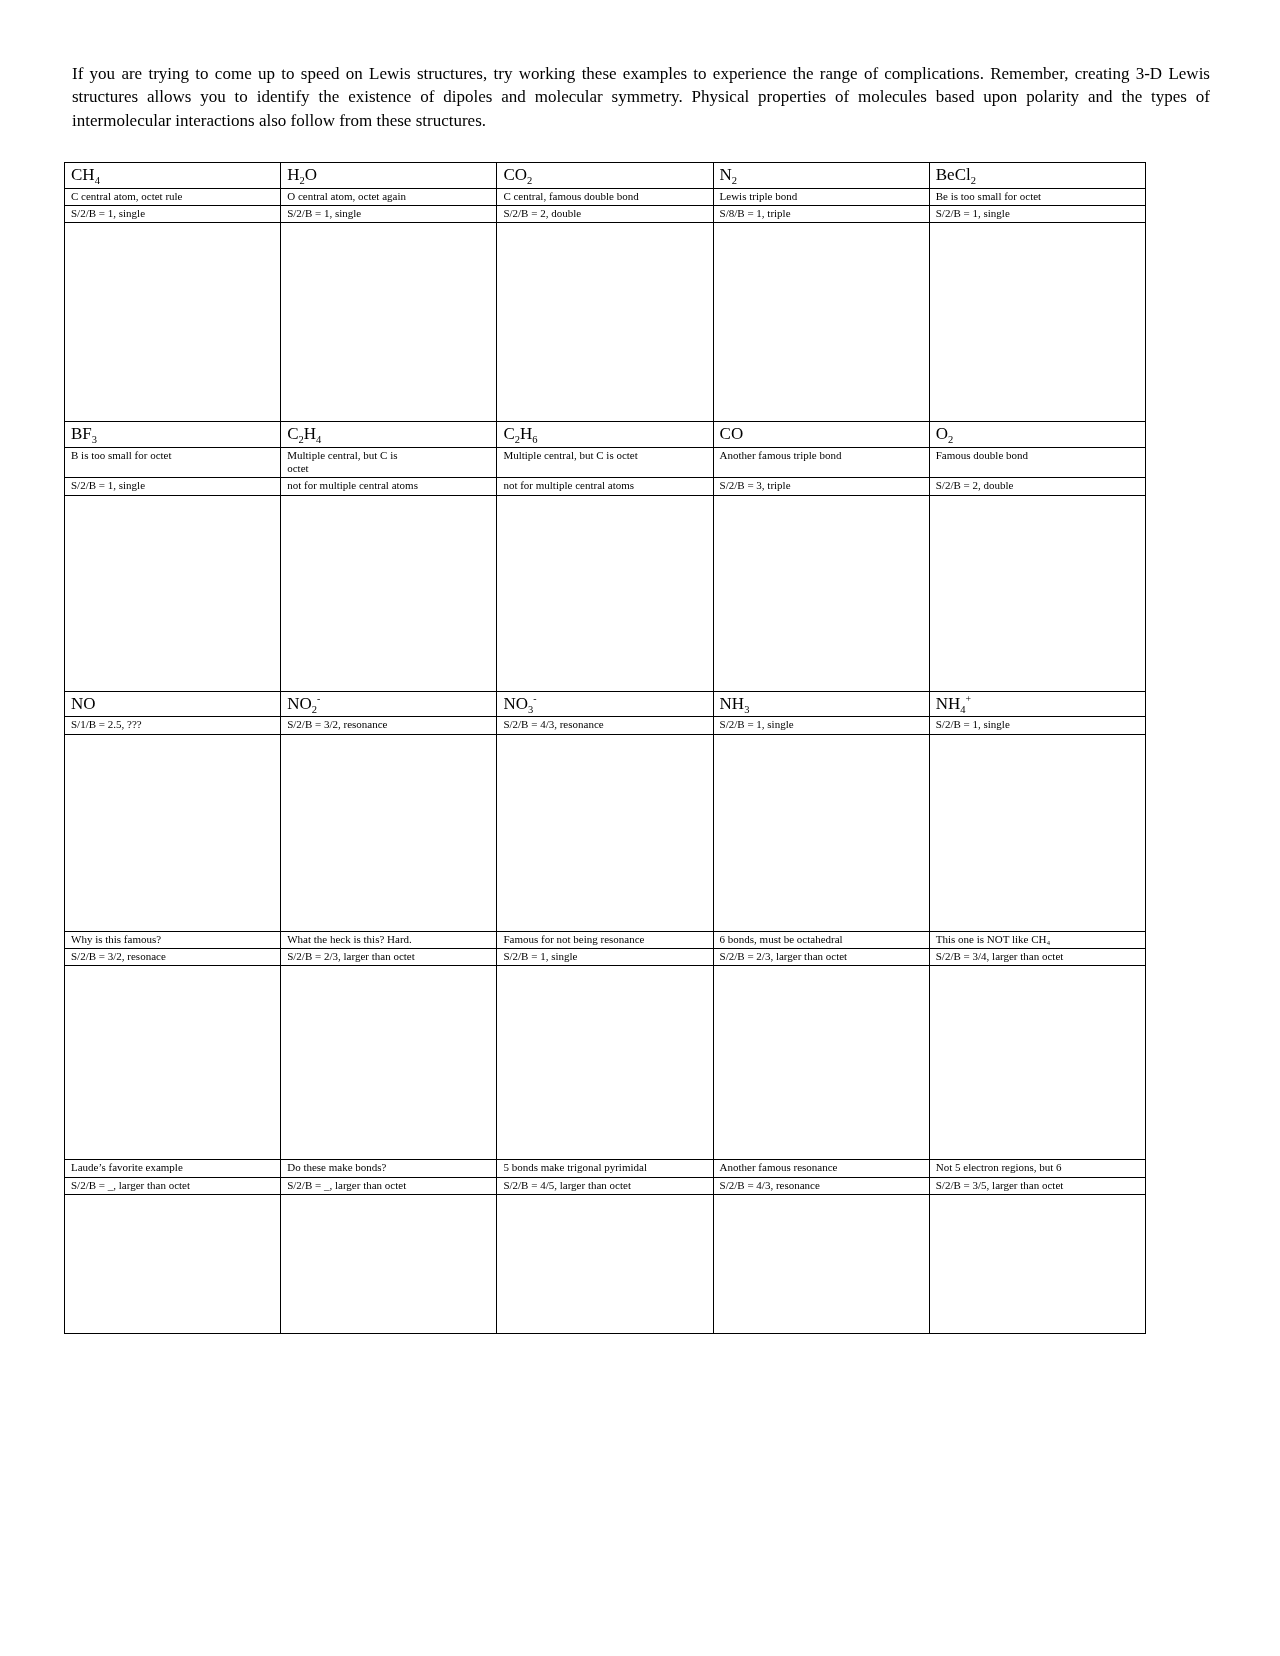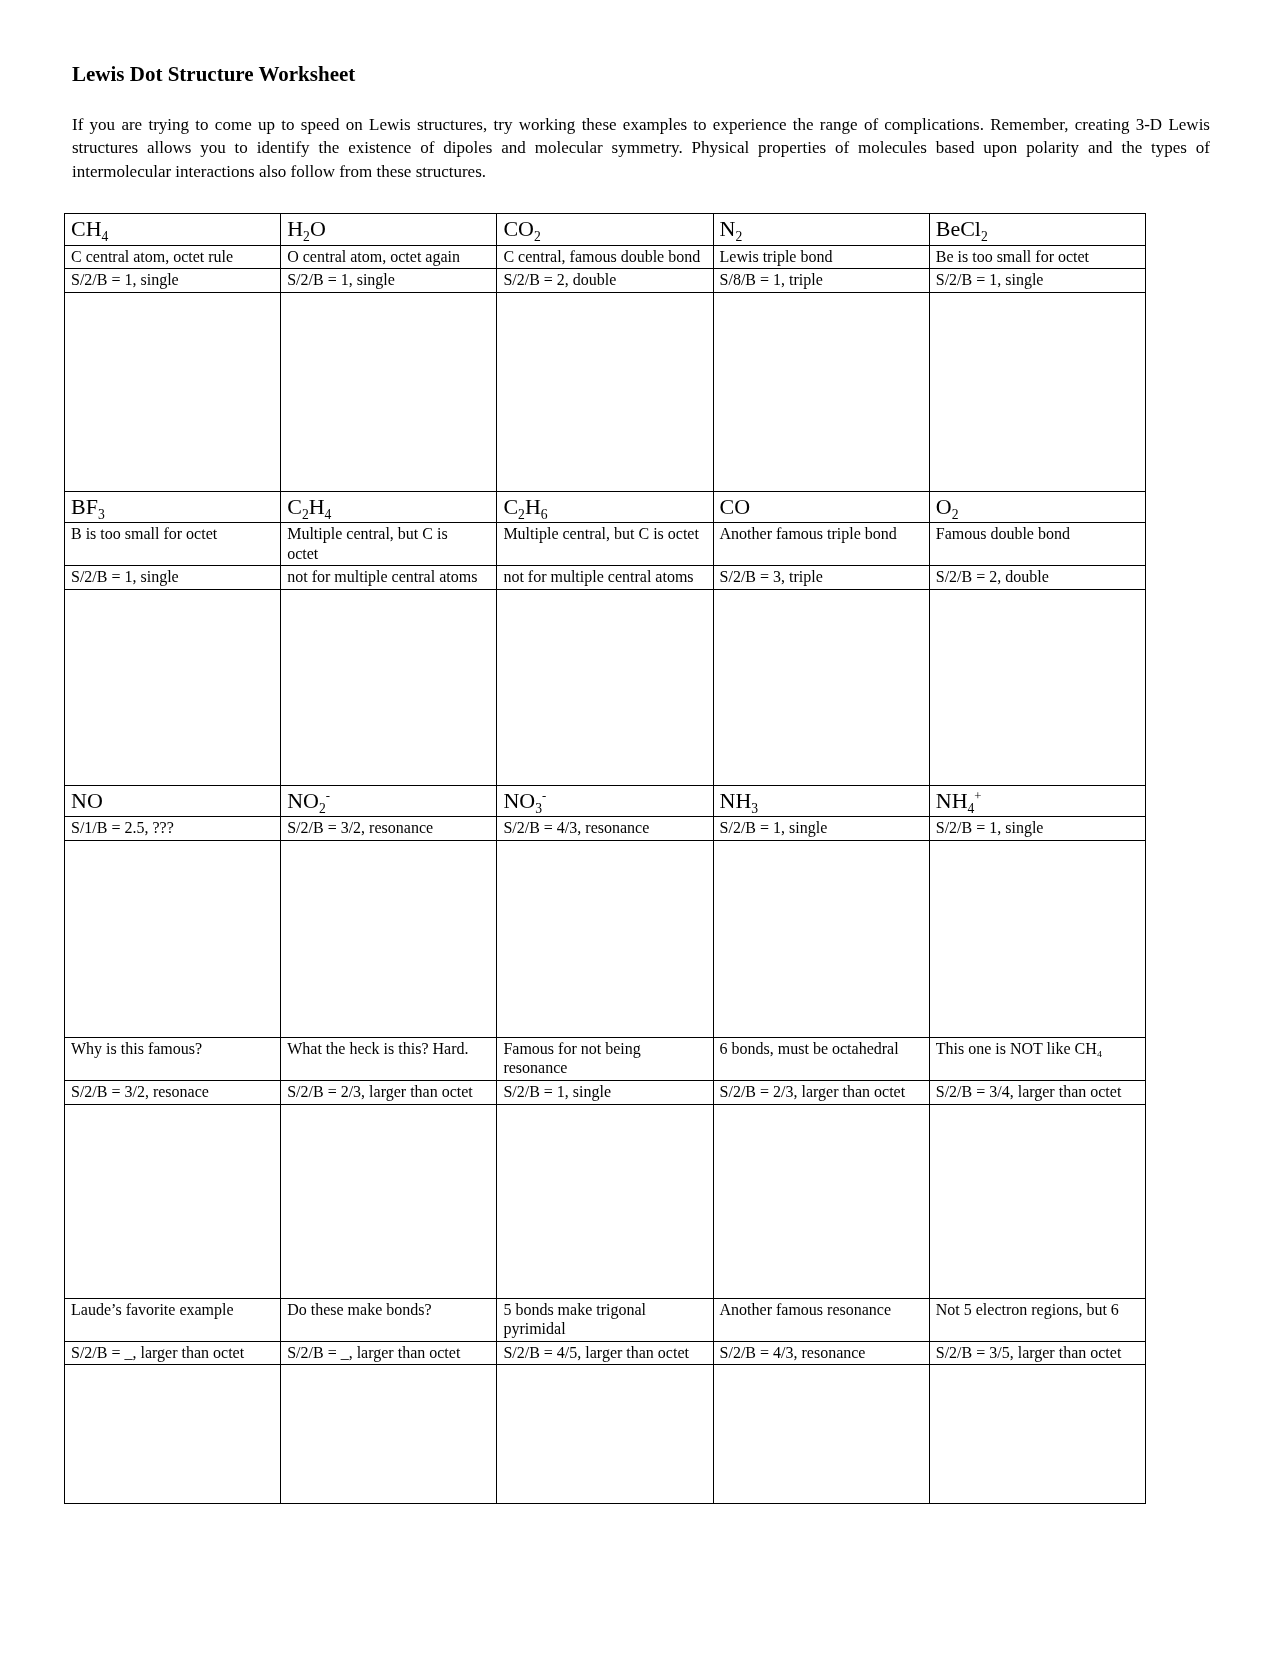--- a/index.html
+++ b/index.html
@@ -36,48 +36,47 @@
     width: 1082px;
   }
   table.sheet col { width: 20%; }
   table.sheet td {
     border: 1px solid #000000;
     padding: 1px 4px 2px 6px;
     vertical-align: top;
     overflow: hidden;
   }
   td.formula {
-    font-size: 22px;
+    font-size: 17px;
     line-height: 1.25;
     padding-top: 2px;
     margin-left: 16px;
   }
   td.formula sub {
     font-size: 62%;
     line-height: 0;
   }
   td.formula sup {
     font-size: 58%;
     line-height: 0;
     vertical-align: super;
   }
   td.desc, td.s2b {
-    font-size: 16px;
+    font-size: 11px;
     line-height: 1.22;
     white-space: pre-line;
   }
   td.blank {
     padding: 0;
   }
 </style>
 </head>
 <body>
 
 <div class="page">
-  <h1 class="doc-title">Lewis Dot Structure Worksheet</h1>
   <p class="intro">If you are trying to come up to speed on Lewis structures, try working these examples to experience the range of complications.  Remember, creating 3-D Lewis structures allows you to identify the existence of dipoles and molecular symmetry.  Physical properties of molecules based upon polarity and the types of intermolecular interactions also follow from these structures.</p>
 
   <table class="sheet">
     <colgroup>
       <col>
         <col>
         <col>
         <col>
         <col>
     </colgroup>

